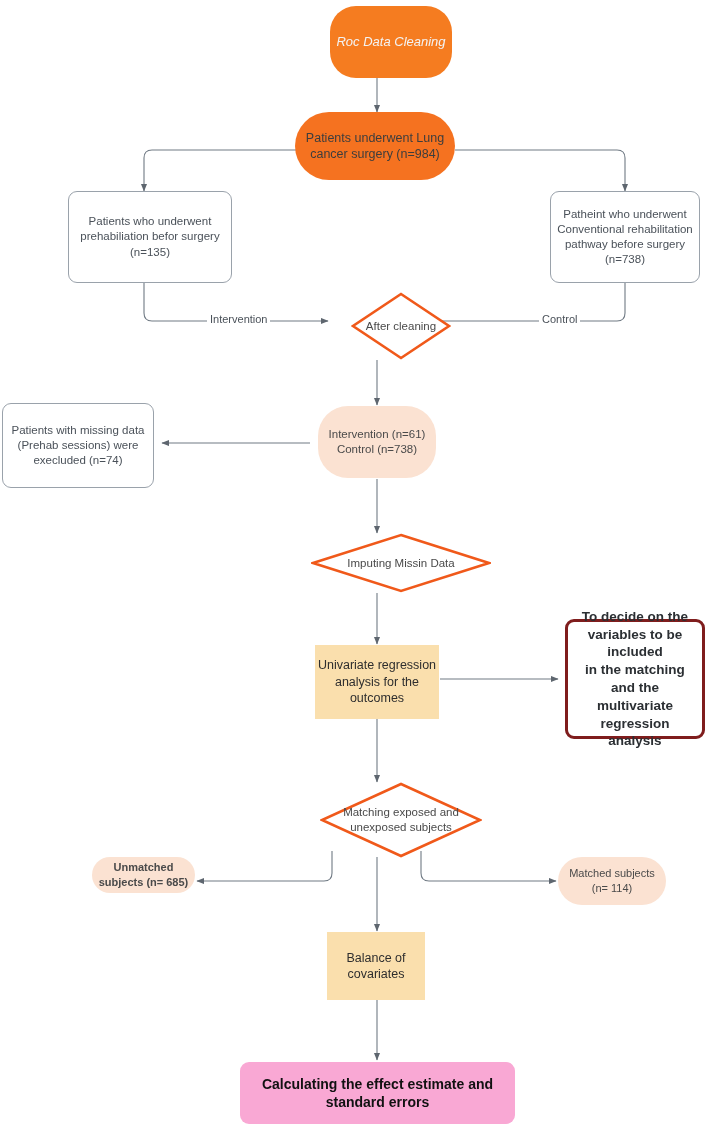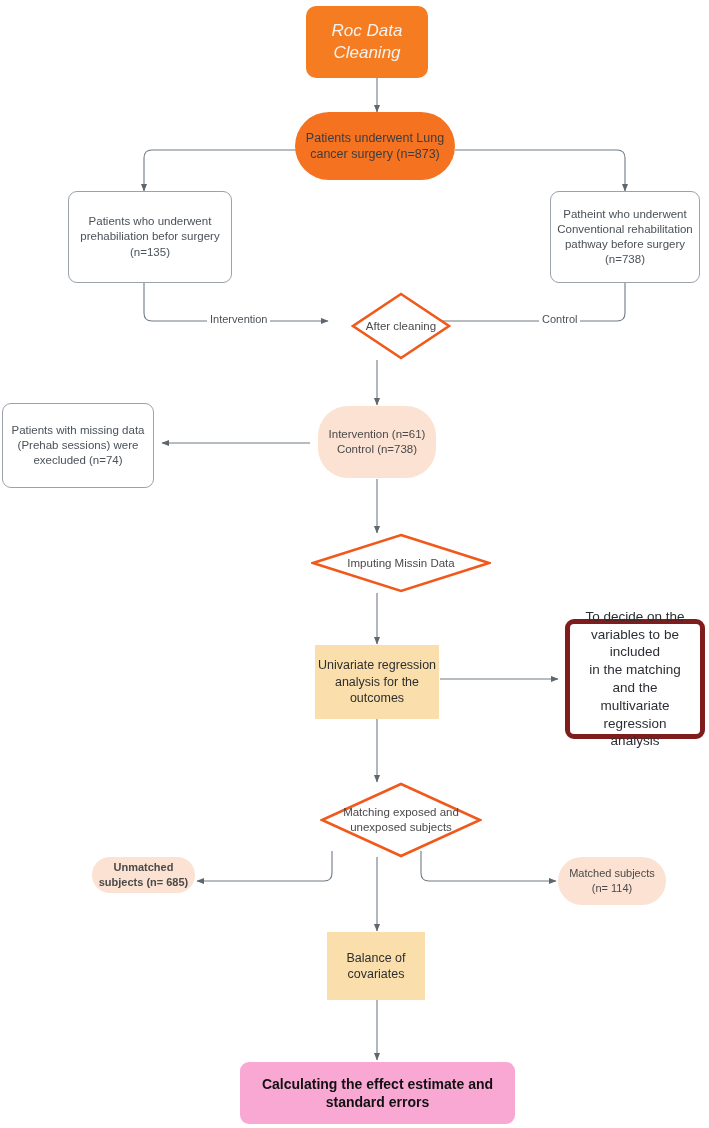--- a/index.html
+++ b/index.html
@@ -31,44 +31,46 @@
     display: flex;
     align-items: center;
     justify-content: center;
     text-align: center;
     line-height: 1.32;
     white-space: pre-line;
   }
   
   .n-start {
     background: #f57c20;
-    border-radius: 10px;
+    border-radius: 26px;
     color: #f3f3f3;
     font-style: italic;
-    font-size: 17px;
+    font-size: 13px;
+    margin-left: 24px;
   }
   .n-orange {
     background: #f57220;
     border-radius: 34px;
     color: #3d3d3d;
     font-size: 12.5px;
   }
   .n-white {
     background: #ffffff;
     border: 1px solid #9aa2ab;
     border-radius: 9px;
     color: #4a5159;
     font-size: 11.5px;
   }
   .n-white-lg {
     background: #ffffff;
-    border: 5px solid #7f1d1d;
+    border: 3px solid #7f1d1d;
     border-radius: 9px;
     color: #2b2f33;
     font-size: 13.5px;
+    font-weight: bold;
   }
   .n-peach {
     background: #fbe2d2;
     border-radius: 30px;
     color: #4a4a4a;
     font-size: 11.5px;
   }
   .n-peach-sm {
     background: #fbe2d2;
     border-radius: 24px;
@@ -162,21 +164,21 @@
 
       <path d="M377,857 L377,931" marker-end="url(#arrow)"></path>
 
       <path d="M377,1000 L377,1060" marker-end="url(#arrow)"></path>
     </g>
   </svg>
 
   <div class="node n-start" style="left:306px; top:6px; width:122px; height:72px;">Roc Data Cleaning</div>
 
   <div class="node n-orange" style="left:295px; top:112px; width:160px; height:68px;">Patients underwent Lung
-cancer  surgery  (n=873)</div>
+cancer  surgery  (n=984)</div>
 
   <div class="node n-white" style="left:68px; top:191px; width:164px; height:92px; padding:4px 6px;">Patients who underwent
 prehabiliation befor surgery
 (n=135)</div>
 
   <div class="node n-white" style="left:550px; top:191px; width:150px; height:92px; padding:4px 6px;">Patheint who underwent
 Conventional rehabilitation
 pathway before surgery
 (n=738)</div>
 

